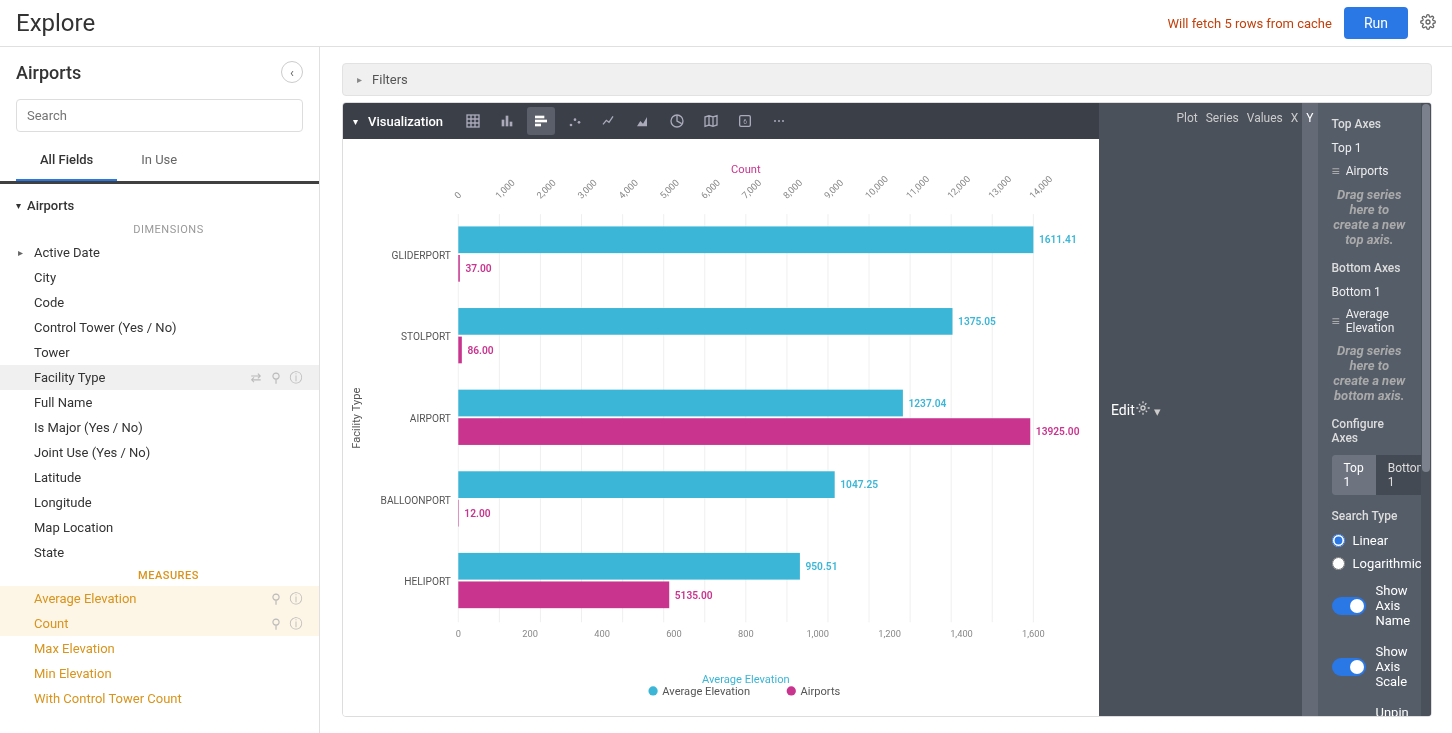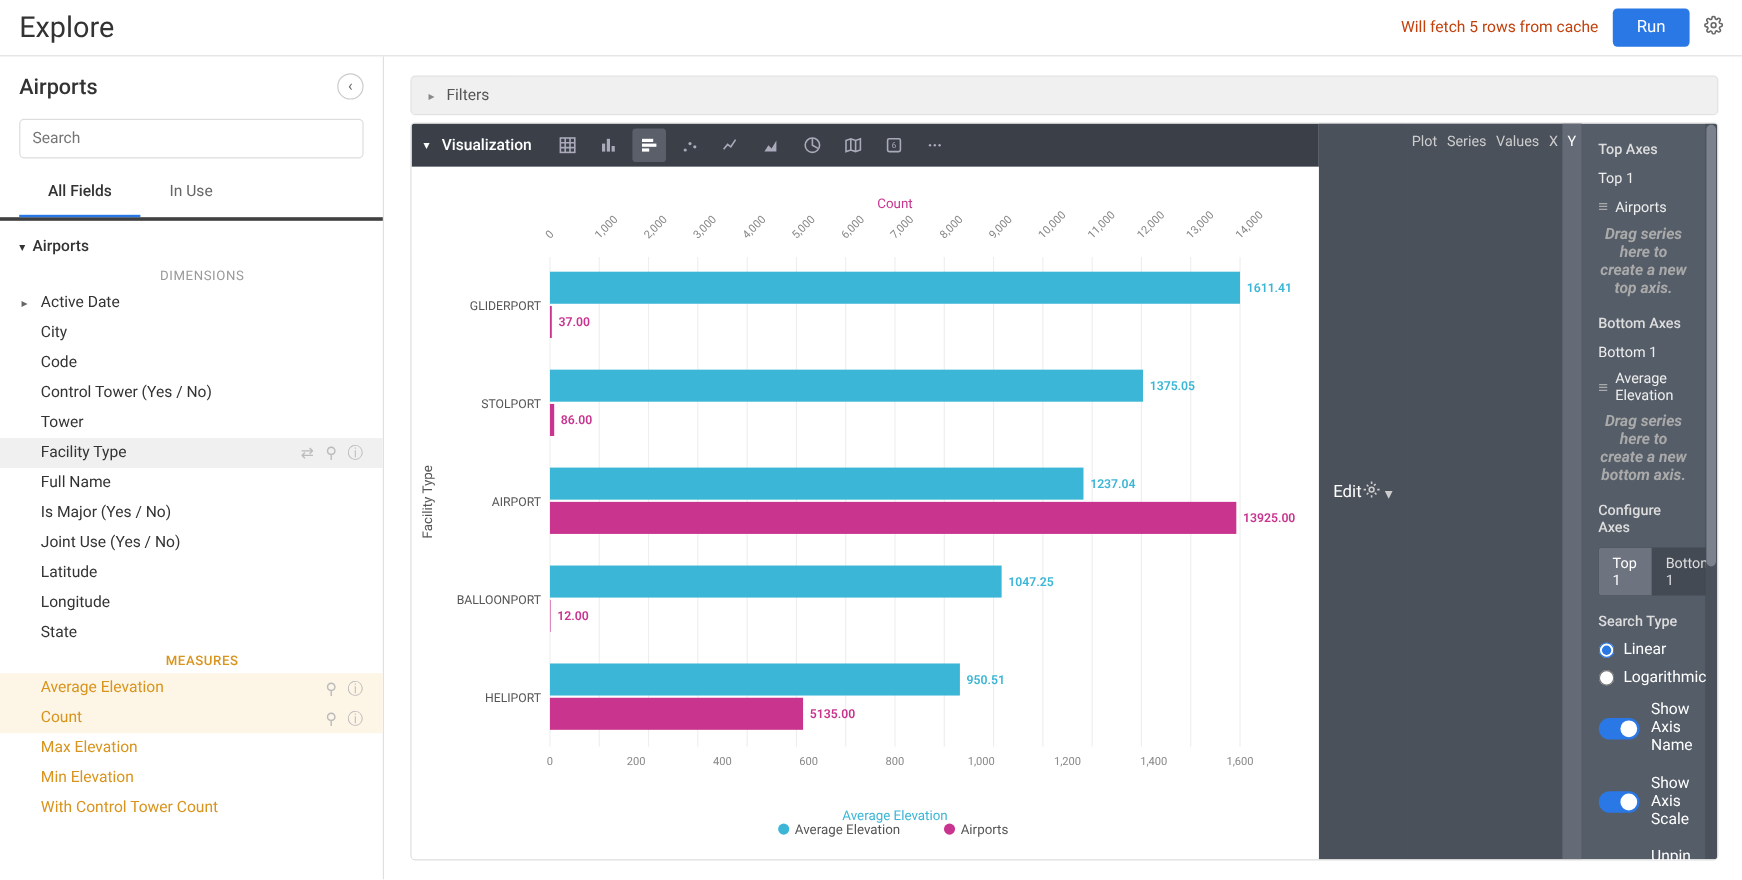--- a/index.html
+++ b/index.html
@@ -151,20 +151,23 @@
           <span>Is Major (Yes / No)</span>
         </div>
         <div class="field-item">
           <span>Joint Use (Yes / No)</span>
         </div>
         <div class="field-item">
           <span>Latitude</span>
         </div>
         <div class="field-item">
           <span>Longitude</span>
+        </div>
+        <div class="field-item">
+          <span>Map Location</span>
         </div>
         <div class="field-item">
           <span>State</span>
         </div>
         <div class="section-label meas">MEASURES</div>
         <div class="field-item measure selected-meas">
           <span>Average Elevation</span>
           <div class="field-icons">
             <span>⚲</span>
             <span>ⓘ</span>

